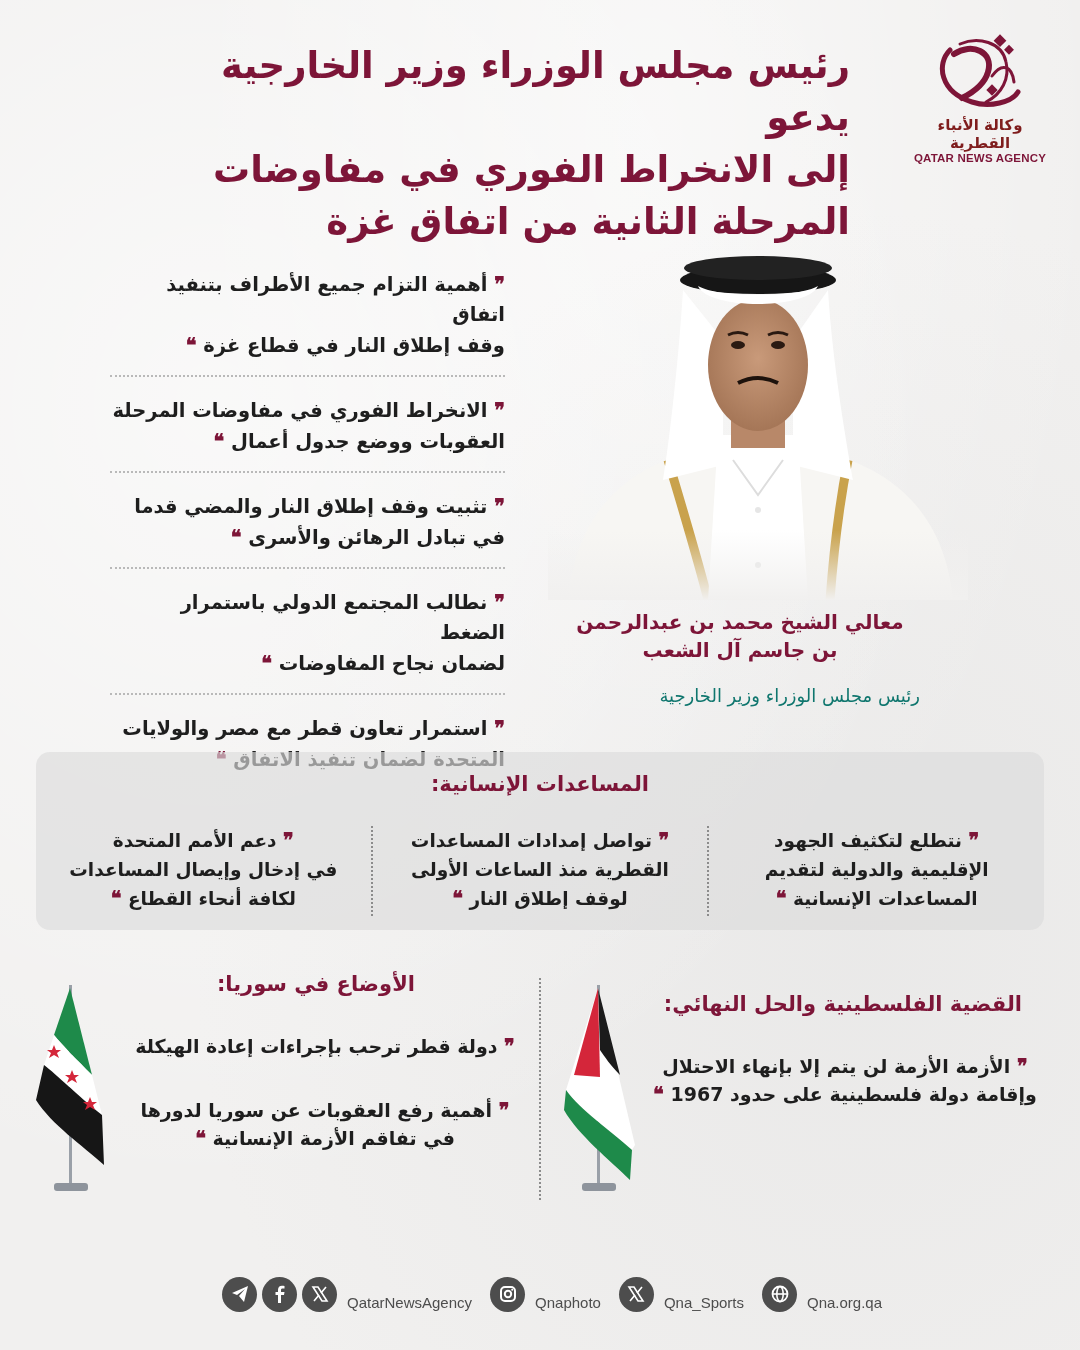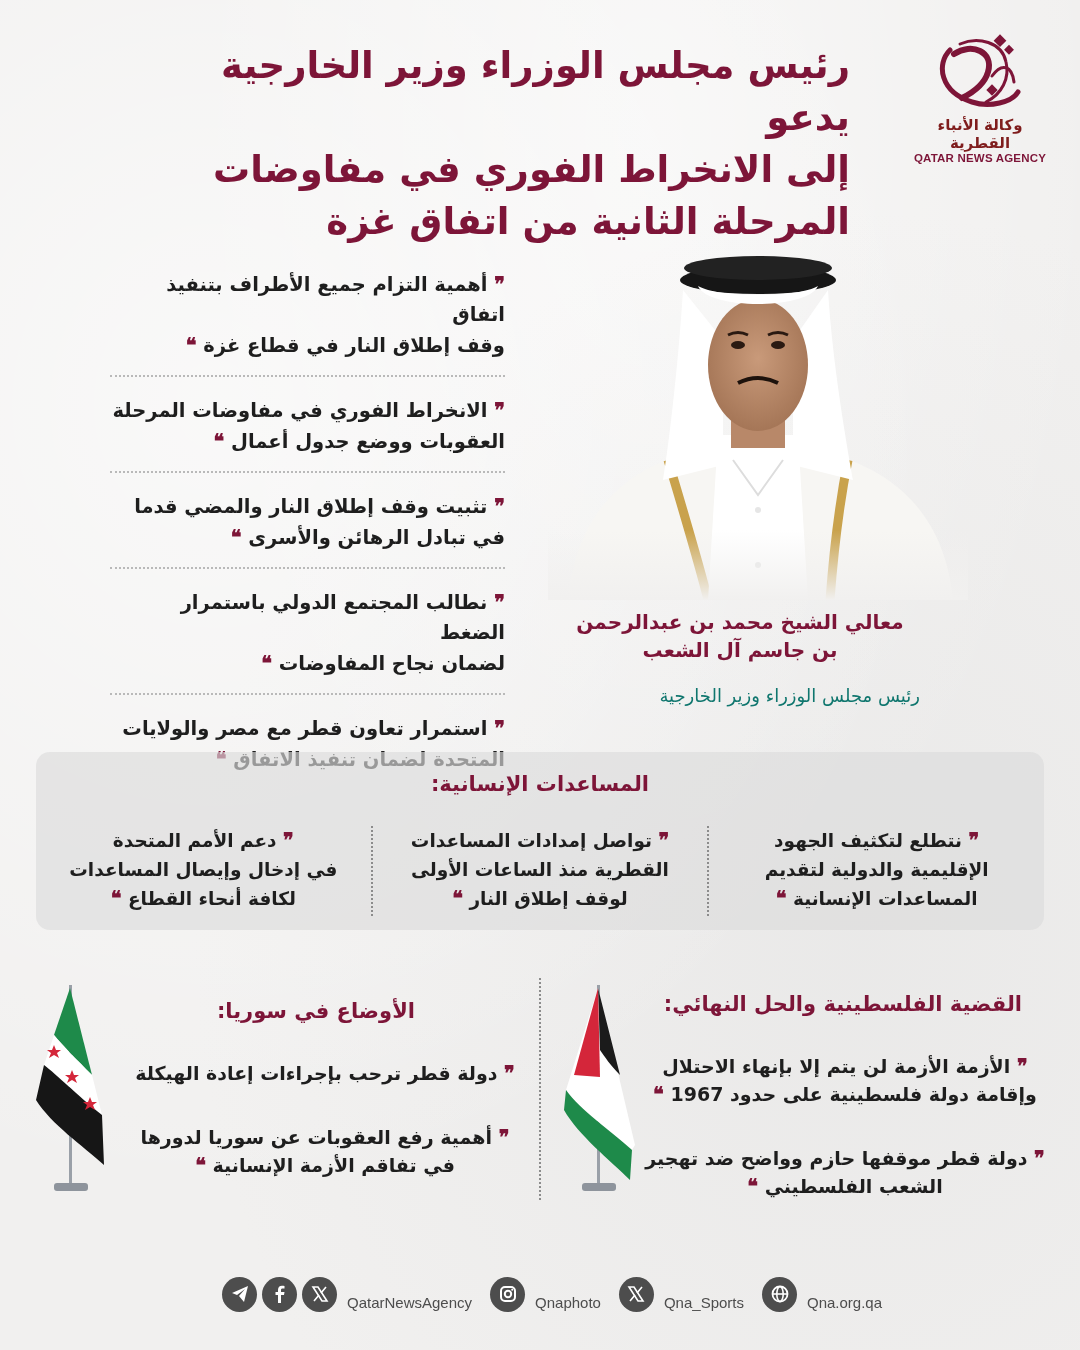--- a/index.html
+++ b/index.html
@@ -191,42 +191,38 @@
     <path d="M38 3 L 14 90 L 40 92 Z" fill="#d4263a"></path>
   </svg>
 </div>
 
 <div class="section" style="left:640px; top:992px; width:410px;">
   <div class="section-title" style="text-align:right; padding-right:28px;">القضية الفلسطينية والحل النهائي:</div>
   <div class="section-item">
     <div><span class="q">❞</span> <span>الأزمة الأزمة لن يتم إلا بإنهاء الاحتلال</span></div>
     <div><span>وإقامة دولة فلسطينية على حدود 1967</span> <span class="q">❝</span></div>
   </div>
-  <div class="section-item">
-    <div><span class="q">❞</span> <span>دولة قطر موقفها حازم وواضح ضد تهجير</span></div>
-    <div><span>الشعب الفلسطيني</span> <span class="q">❝</span></div>
-  </div>
 </div>
 
 <div class="v-divider"></div>
 
 <div class="flag" style="left:32px; top:985px;">
   <svg width="80" height="215" viewBox="0 0 80 215">
     <rect x="37" y="0" width="3" height="200" fill="#9aa0a8"></rect>
     <rect x="22" y="198" width="34" height="8" rx="3" fill="#8e949c"></rect>
     <path d="M38 3 L 60 90 C 45 75, 30 60, 22 50 Z" fill="#1e8a4a"></path>
     <path d="M22 50 C 30 60, 45 75, 60 90 L 70 130 C 45 110, 25 90, 12 80 Z" fill="#ffffff"></path>
     <path d="M12 80 C 25 90, 45 110, 70 130 L 72 180 C 50 160, 20 140, 4 115 Z" fill="#161616"></path>
     <polygon points="22,60 24,65 29,65 25,68 27,73 22,70 17,73 19,68 15,65 20,65" fill="#d4263a"></polygon>
     <polygon points="40,85 42,90 47,90 43,93 45,98 40,95 35,98 37,93 33,90 38,90" fill="#d4263a"></polygon>
     <polygon points="58,112 60,117 65,117 61,120 63,125 58,122 53,125 55,120 51,117 56,117" fill="#d4263a"></polygon>
   </svg>
 </div>
 
-<div class="section" style="left:125px; top:999px; width:400px;">
+<div class="section" style="left:125px; top:972px; width:400px;">
   <div class="section-title" style="text-align:right; padding-right:110px;">الأوضاع في سوريا:</div>
   <div class="section-item">
     <div><span class="q">❞</span> <span>دولة قطر ترحب بإجراءات إعادة الهيكلة</span></div>
   </div>
   <div class="section-item">
     <div><span class="q">❞</span> <span>أهمية رفع العقوبات عن سوريا لدورها</span></div>
     <div><span>في تفاقم الأزمة الإنسانية</span> <span class="q">❝</span></div>
   </div>
 </div>
 

